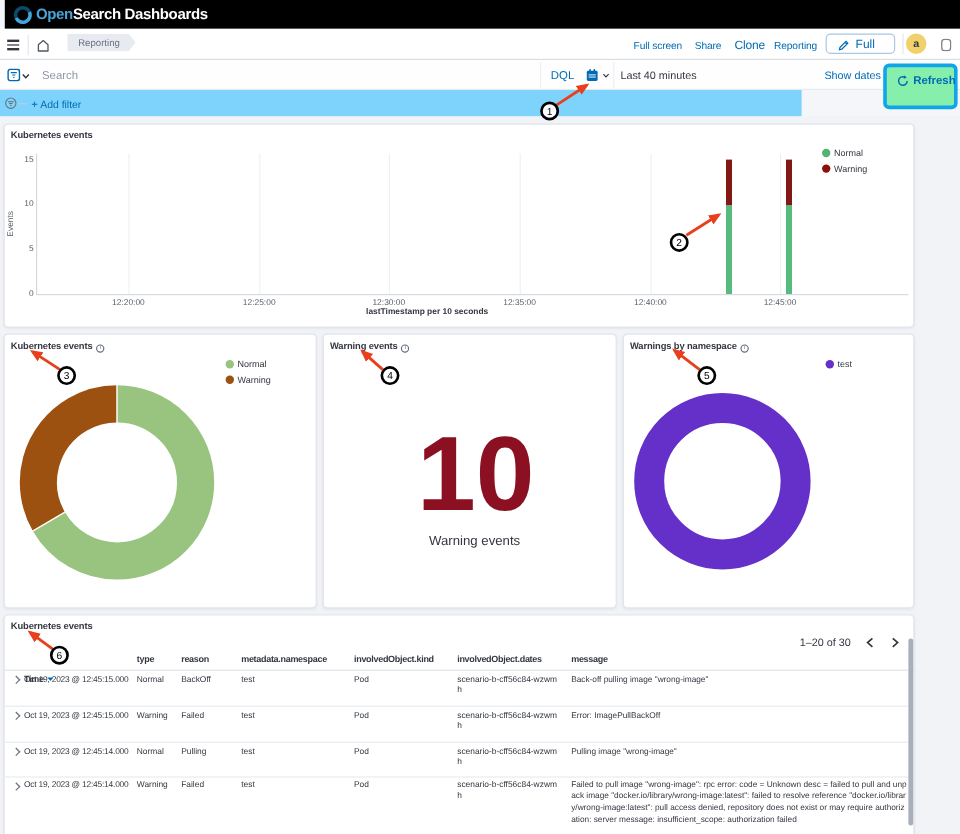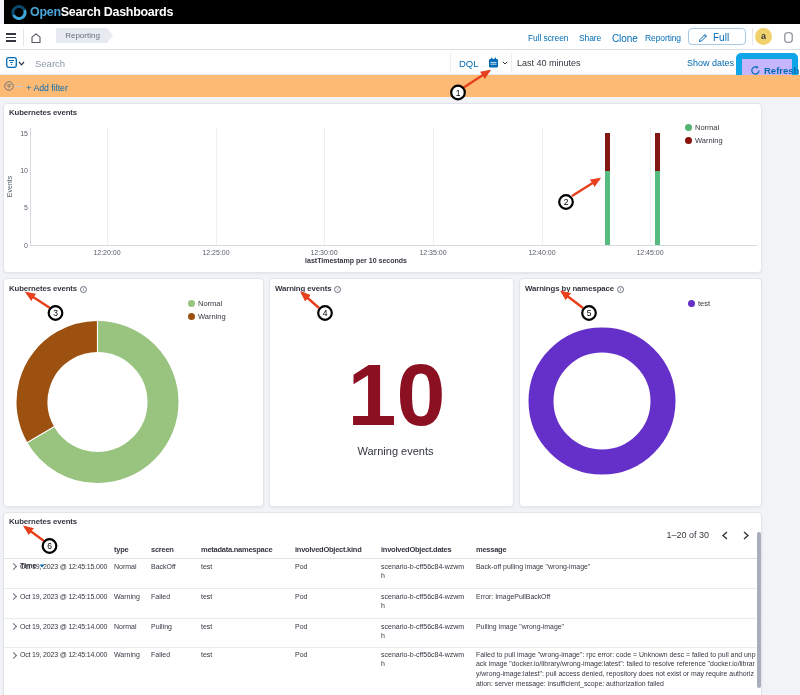--- a/index.html
+++ b/index.html
@@ -71,29 +71,29 @@
     <rect x="6.6" y="0.6" width="1.4" height="2.6" rx="0.6" fill="#006BB4"></rect>
     <path d="M2.5 5.4 H8.5 M2.5 7.2 H8.5" stroke="#fff" stroke-width="0.8"></path>
   </svg>
   <svg class="abs" style="left:502px;top:11px" width="6" height="4" viewBox="0 0 6 4">
     <path d="M0.8 0.8 L3 3 L5.2 0.8" fill="none" stroke="#343741" stroke-width="1"></path>
   </svg>
   <div class="abs" style="left:517px;top:8px;font-size:9px;color:#343741">Last 40 minutes</div>
   <div class="abs blue" style="left:687px;top:8px;font-size:9px">Show dates</div>
 </div>
 
-<div class="abs" style="left:736px;top:53px;width:62px;height:38px;background:#c4b5fd;border:6px solid #0ea5e9;border-radius:5px">
+<div class="abs" style="left:736px;top:53px;width:62px;height:38px;background:#86efac;border:3px solid #0ea5e9;border-radius:5px">
   <svg class="abs" style="left:8px;top:5.5px" width="11" height="11" viewBox="0 0 11 11">
     <path d="M9 5.5 A3.6 3.6 0 1 1 7.4 2.5" fill="none" stroke="#006BB4" stroke-width="1.2"></path>
     <path d="M6.6 0.8 L8.6 2.8 L6 3.6 Z" fill="#006BB4"></path>
   </svg>
   <div class="abs blue" style="left:22px;top:6px;font-size:9.5px;font-weight:bold">Refresh</div>
 </div>
 
-<div class="abs" style="left:0;top:75px;width:800px;height:22px;background:#fdba74">
+<div class="abs" style="left:0;top:75px;width:668px;height:22px;background:#7dd3fc">
   <svg class="abs" style="left:4px;top:6px" width="10" height="10" viewBox="0 0 10 10">
     <circle cx="5" cy="5" r="4.3" fill="none" stroke="#69707D" stroke-width="0.9"></circle>
     <path d="M2.6 3.8 H7.4 M3.6 5.3 H6.4 M4.5 6.8 H5.5" stroke="#69707D" stroke-width="0.9"></path>
   </svg>
   <div class="abs" style="left:15px;top:10.5px;width:7px;height:1px;background:#c6ccd4"></div>
   <div class="abs blue" style="left:26px;top:7px;font-size:8.7px"><span style="font-size:9.5px">+</span> Add filter</div>
 </div>
 <div class="abs" style="left:0;top:97px;width:800px;height:598px;background:#f1f3f7"></div>
 
 <div class="panel" style="left:3px;top:103px;width:759px;height:170px">
@@ -172,21 +172,21 @@
       <path d="M6 1 L2 4.5 L6 8" fill="none" stroke="#343741" stroke-width="1.4"></path>
     </svg>
   <svg class="abs" style="left:738px;top:18px" width="8" height="9" viewBox="0 0 8 9">
       <path d="M2 1 L6 4.5 L2 8" fill="none" stroke="#343741" stroke-width="1.4"></path>
     </svg>
 
   <div class="abs thead" style="left:16px;top:48px">Time <svg width="6" height="4" viewBox="0 0 6 4" style="margin-left:1px">
         <path d="M0.5 0.5 L3 3.5 L5.5 0.5 Z" fill="#006BB4"></path>
       </svg></div>
   <div class="abs thead" style="left:110px;top:32px">type</div>
-  <div class="abs thead" style="left:147px;top:32px">screen</div>
+  <div class="abs thead" style="left:147px;top:32px">reason</div>
   <div class="abs thead" style="left:197px;top:32px">metadata.namespace</div>
   <div class="abs thead" style="left:291px;top:32px">involvedObject.kind</div>
   <div class="abs thead" style="left:377px;top:32px">involvedObject.dates</div>
   <div class="abs thead" style="left:472px;top:32px">message</div>
   <div class="abs" style="left:0px;top:45px;width:759px;height:1px;background:#dfe3e8"></div>
 
   <div class="row" style="top:46px;height:29px">
     <span class="exp"></span>
     <div class="c t" style="left:16px">Oct 19, 2023 @ 12:45:15.000</div>
     <div class="c" style="left:110px">Normal</div>

